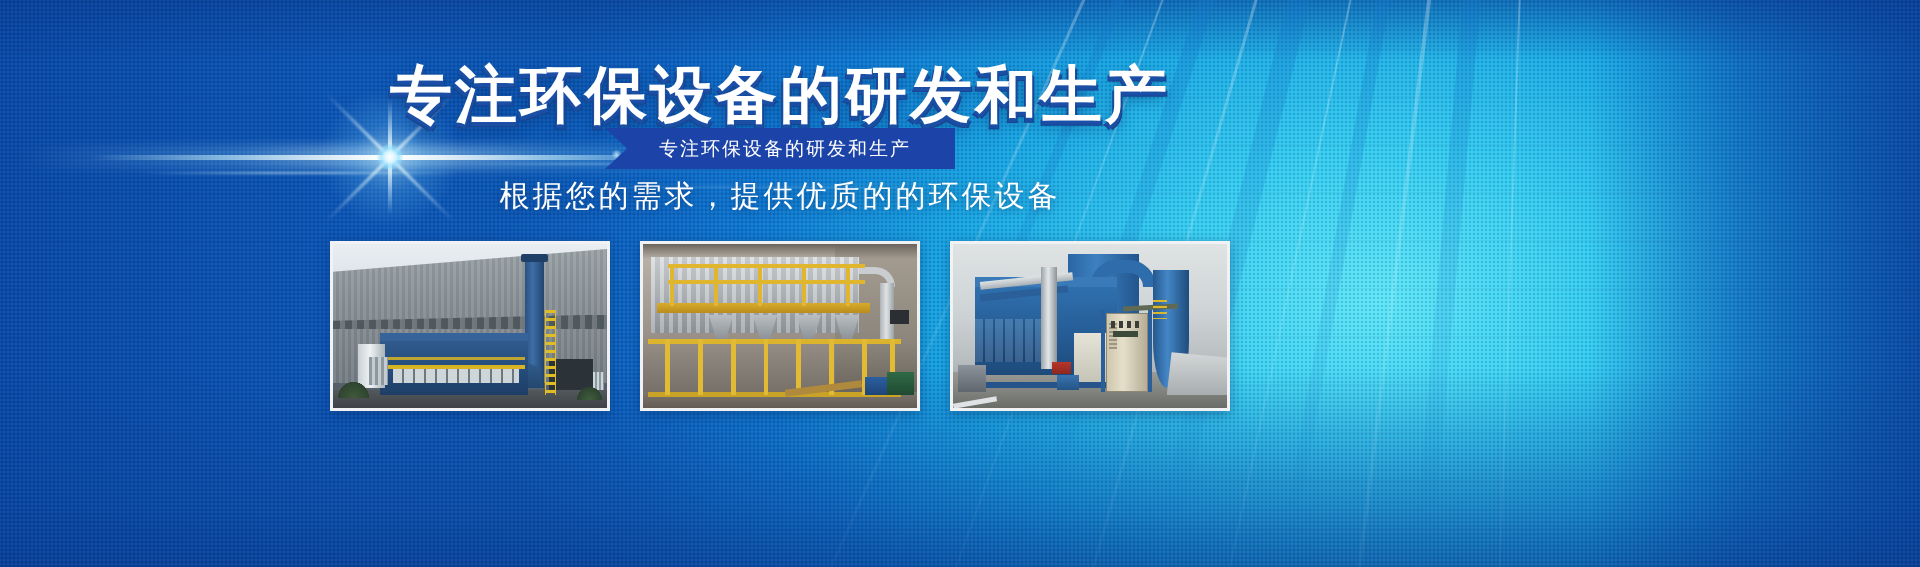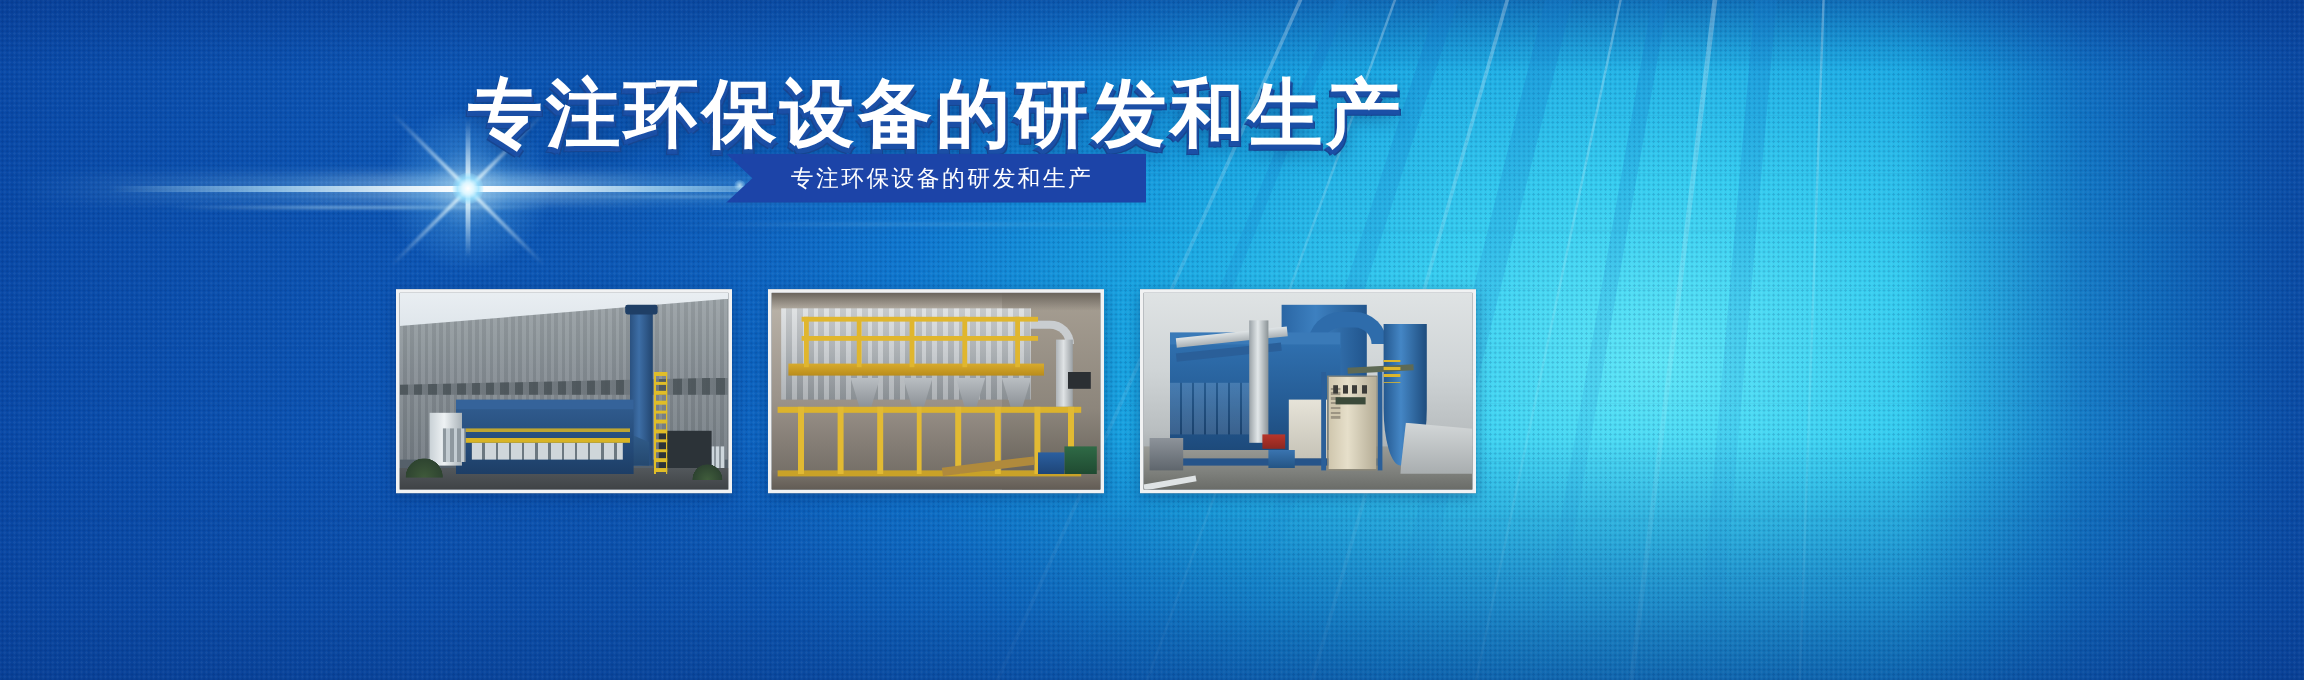--- a/index.html
+++ b/index.html
@@ -338,20 +338,21 @@
   <div class="dotlight" style="left:795px; top:146px; width:5px;  height:5px; opacity:.5;"></div>
 
   <div class="content">
 
     <div class="headline">专注环保设备的研发和生产</div>
 
     <div class="badge-wrap">
       <div class="badge">专注环保设备的研发和生产</div>
     </div>
 
+    <div class="subtitle">根据您的需求，提供优质的的环保设备</div>
 
     <div class="photos">
 
       <div class="photo p1">
         <div class="inner">
           <div class="sky"></div>
           <div class="wall"></div>
           <div class="wallrib"></div>
           <div class="band"></div>
           <div class="door"></div>

